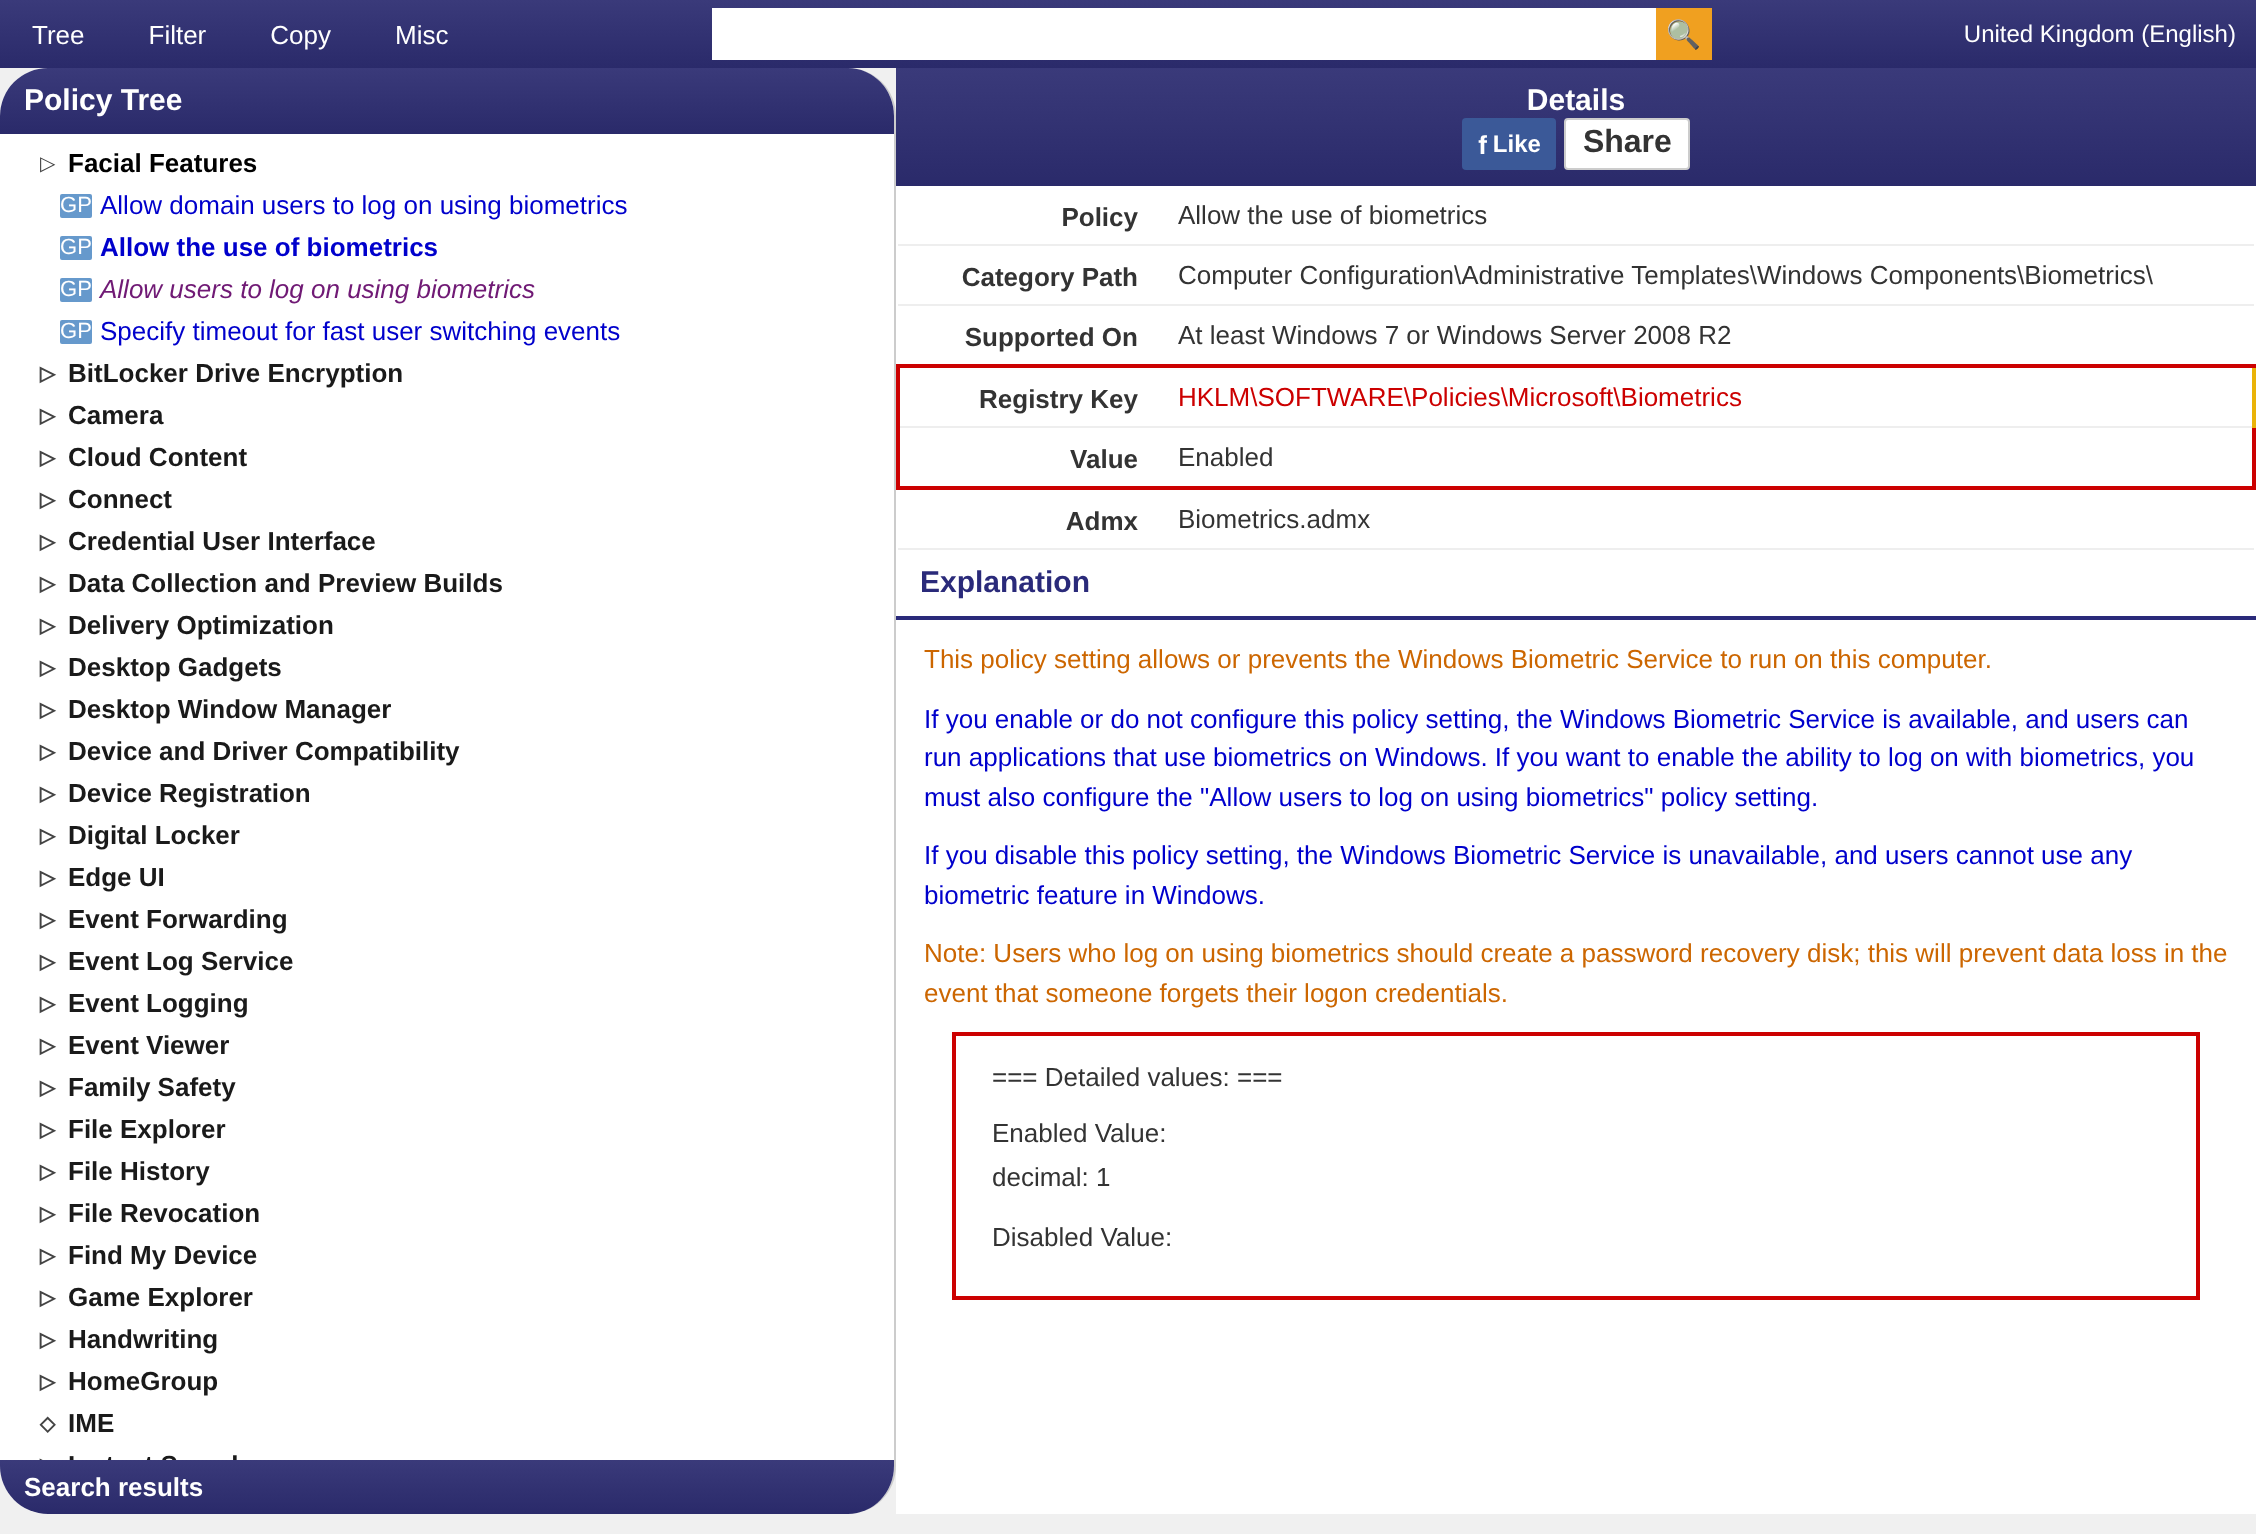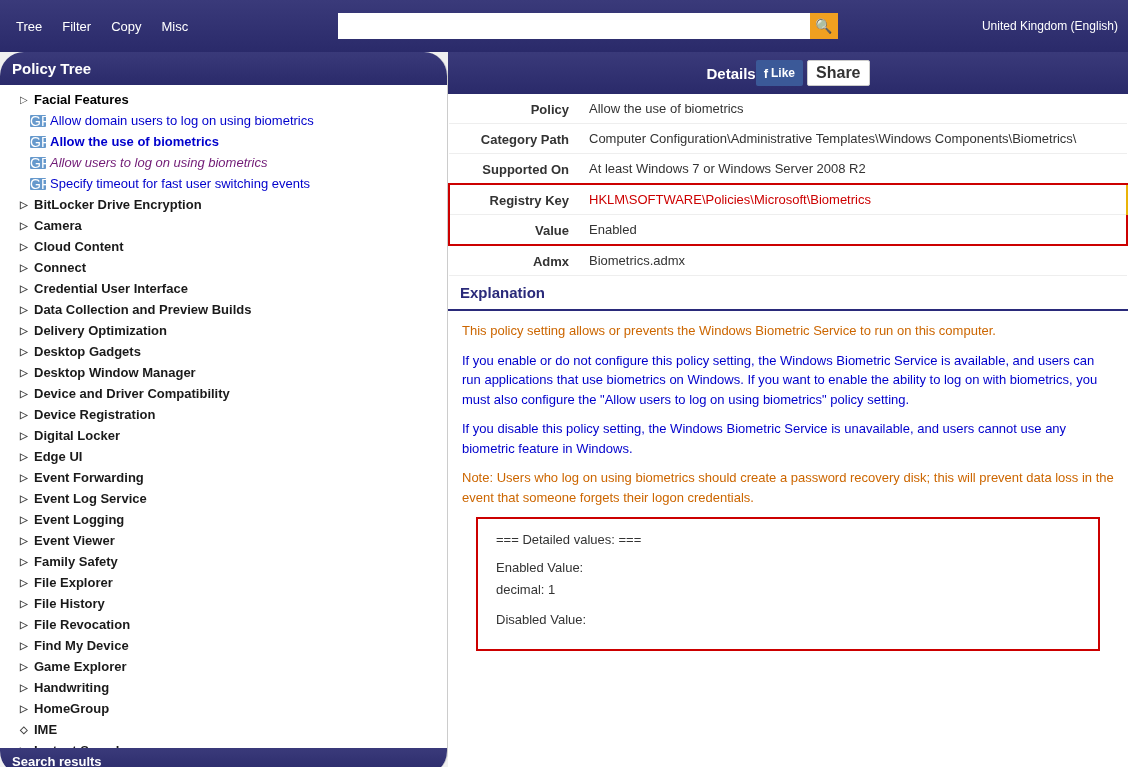--- a/index.html
+++ b/index.html
@@ -1,25 +1,25 @@
 <!DOCTYPE html>
 <html><head>
   <meta charset="utf-8">
   <style>
     * { margin: 0; padding: 0; box-sizing: border-box; }
     body { font-family: Arial, sans-serif; font-size: 13px; background: #f0f0f0; width: 1128px; height: 767px; overflow: hidden; }
 
     
     #topbar {
       background: linear-gradient(to bottom, #3a3a7a, #2a2a6a);
-      height: 52px;
+      height: 34px;
       display: flex;
       align-items: center;
       padding: 1px 10px;
-      gap: 8px;
+      gap: 20px;
     }
     .nav-item {
       color: white;
       font-size: 13px;
       cursor: pointer;
       padding: 4px 6px;
     }
     #search-box {
       flex: 1;
       max-width: 500px;
@@ -98,21 +98,21 @@
     }
     .tree-item.link-item {
       padding-left: 30px;
       color: #0000cc;
     }
     .tree-item.link-item .icon {
       width: 16px;
       height: 12px;
       display: inline-block;
       background: #6699cc;
-      font-size: 14px;
+      font-size: 11px;
       color: white;
       text-align: center;
       line-height: 12px;
       border-radius: 1px;
       flex-shrink: 0;
     }
     .tree-item.bold-item { font-weight: bold; color: #1a1a1a; }
     #search-results-footer {
       background: linear-gradient(to bottom, #3a3a7a, #2a2a6a);
       color: white;
@@ -130,21 +130,22 @@
       overflow: hidden;
     }
     #details-header {
       background: linear-gradient(to bottom, #3a3a7a, #2a2a6a);
       color: white;
       font-size: 15px;
       font-weight: bold;
       padding: 8px 12px;
       display: flex;
       align-items: center;
-      justify-content: center;
+      justify-content: flex-end;
+      flex-direction: column;
     }
     .social-btns {
       display: flex;
       gap: 4px;
     }
     .fb-btn {
       background: #3b5998;
       color: white;
       border: none;
       padding: 3px 8px;

